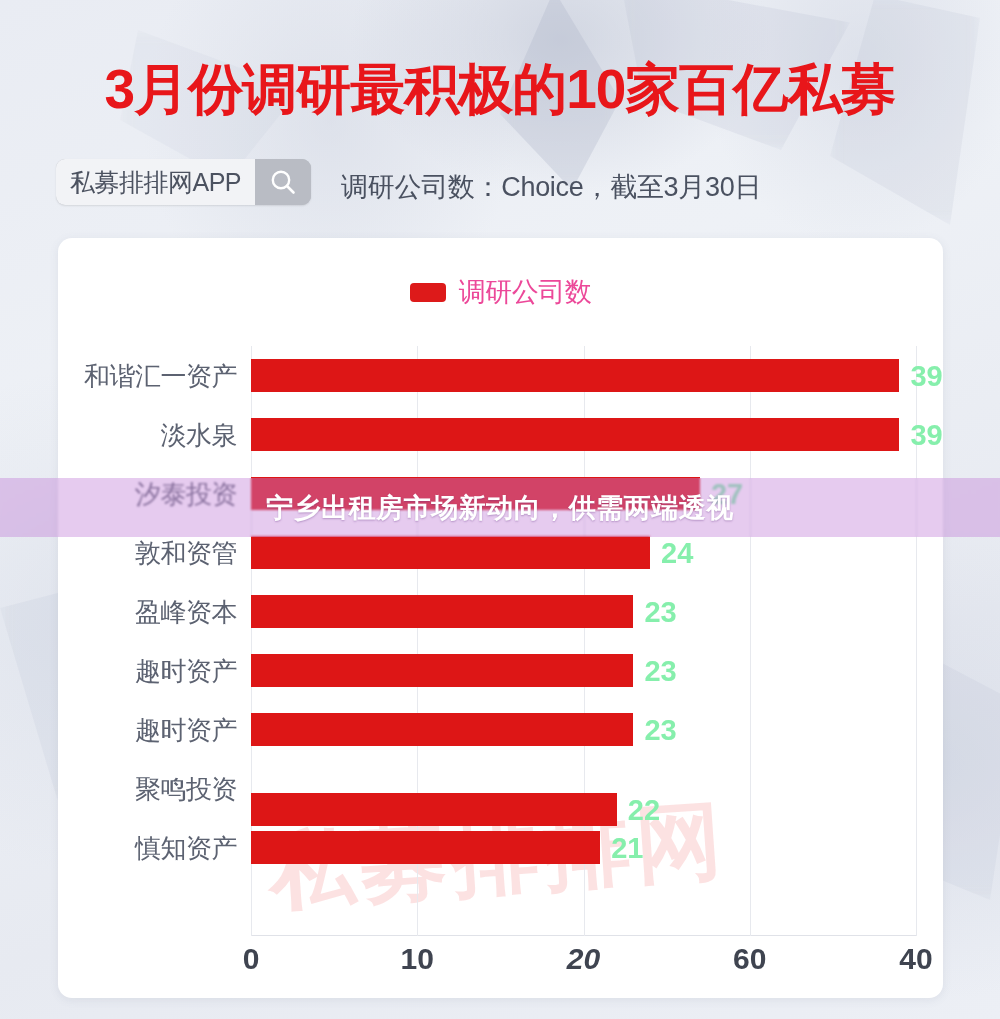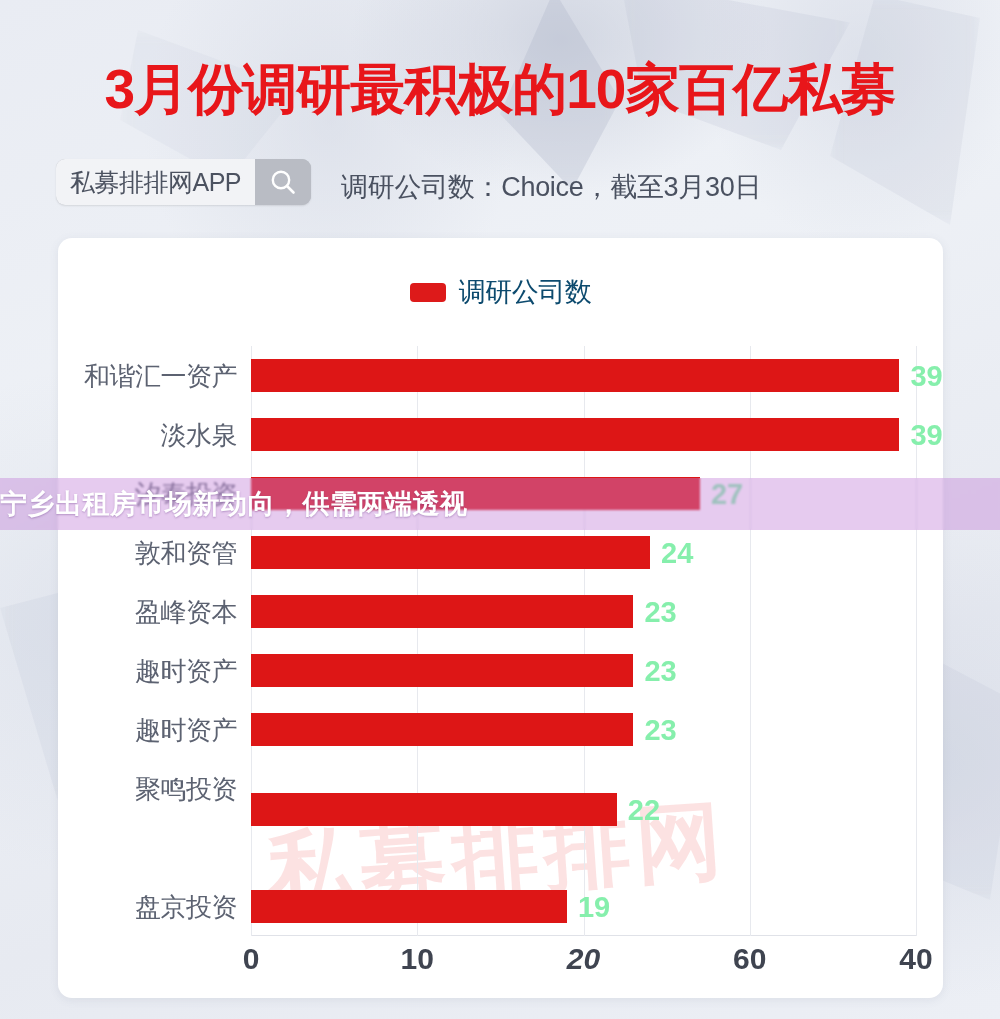--- a/index.html
+++ b/index.html
@@ -136,21 +136,21 @@
     justify-content: center;
     gap: 13px;
   }
   #legend-swatch {
     width: 36px; height: 19px;
     background: #dd1a1a;
     border-radius: 4px;
   }
   #legend-label {
     font-size: 27px;
-    color: #0c4a6e;
+    color: #ec4899;
     letter-spacing: -0.5px;
   }
 
   
   #plot {
     position: absolute;
     left: 193px;   
     top: 108px;    
     width: 665px;  
     height: 590px;
@@ -214,24 +214,25 @@
     transform: translateX(-50%);
     font-size: 30px;
     font-weight: bold;
     color: #3f4450;
   }
 
   
   #overlay-banner {
     position: absolute;
     left: 0; top: 478px;
-    width: 1000px; height: 52px;
+    width: 1000px; height: 59px;
     background: rgba(196,130,218,0.42);
     display: flex;
     align-items: center;
+    justify-content: center;
     backdrop-filter: blur(1px);
   }
   #overlay-text {
     font-size: 27px;
     font-weight: bold;
     color: #ffffff;
     letter-spacing: 0.5px;
     white-space: nowrap;
     text-shadow: 0 1px 2px rgba(90,40,120,0.35);
   }
@@ -323,24 +324,24 @@
         <div class="bar" style="width: 382.375px; background: rgb(221, 22, 22);">
           <div class="bar-value">23</div>
         </div>
       </div>
       <div class="bar-row" style="top: 413px; height: 59px;">
         <div class="bar-label">聚鸣投资</div>
         <div class="bar" style="width: 365.75px; background: rgb(221, 22, 22); margin-top: 21px;">
           <div class="bar-value">22</div>
         </div>
       </div>
-      <div class="bar-row" style="top: 531px; height: 59px;">
-        <div class="bar-label">盘京投资</div>
-        <div class="bar" style="width: 315.875px; background: rgb(221, 22, 22);">
-          <div class="bar-value">19</div>
+      <div class="bar-row" style="top: 472px; height: 59px;">
+        <div class="bar-label">慎知资产</div>
+        <div class="bar" style="width: 349.125px; background: rgb(221, 22, 22);">
+          <div class="bar-value">21</div>
         </div>
       </div>
     </div>
 
   <div id="x-axis">
       <div class="x-tick" style="left: 0px;">0</div>
       <div class="x-tick" style="left: 166.25px;">10</div>
       <div class="x-tick" style="left: 332.5px; font-style: italic;">20</div>
       <div class="x-tick" style="left: 498.75px;">60</div>
       <div class="x-tick" style="left: 665px;">40</div>

